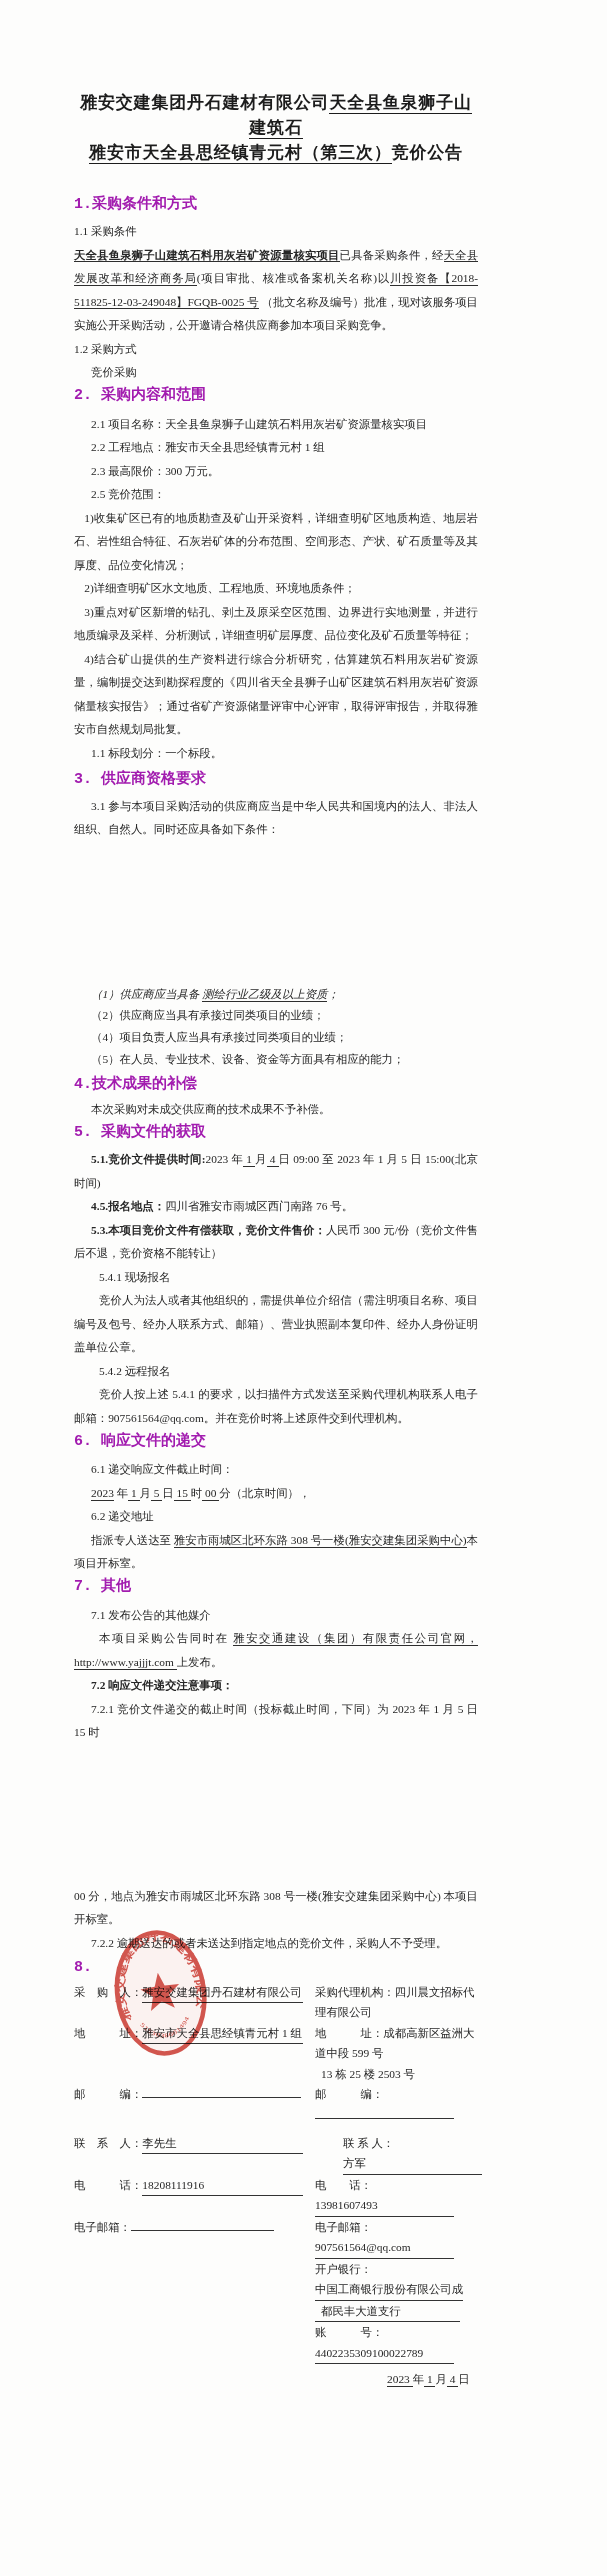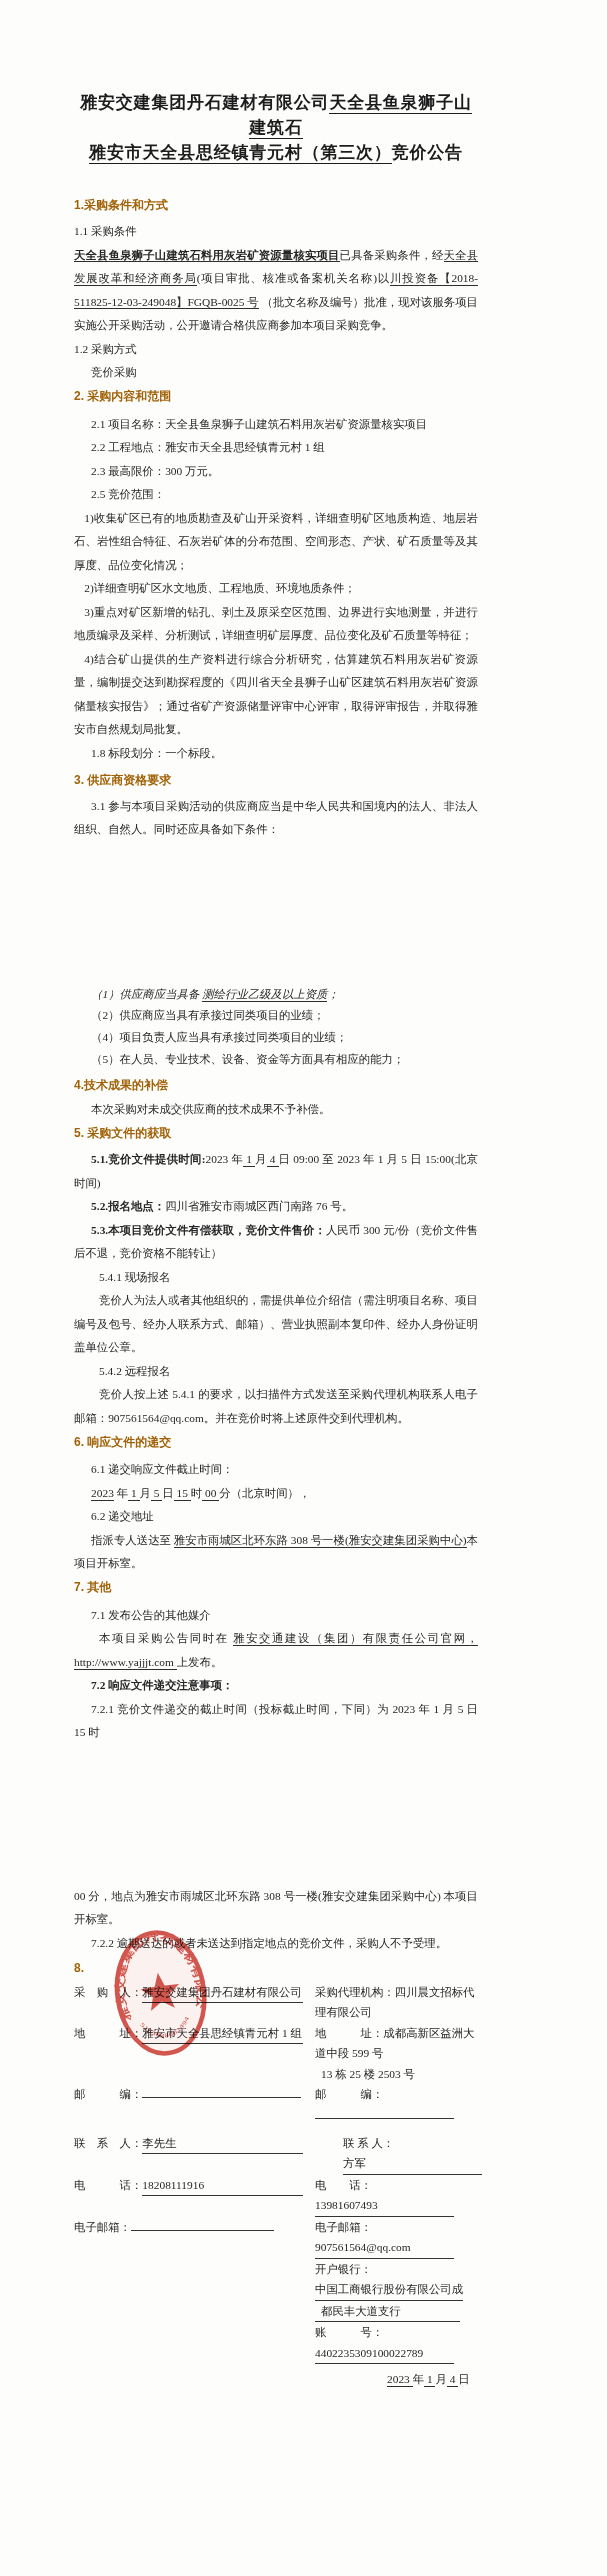--- a/index.html
+++ b/index.html
@@ -8,22 +8,22 @@
     background:#fdfdfc;color:#262626;
     font-family:"Liberation Serif","DejaVu Serif",serif;
   }
   .page{position:relative;box-sizing:border-box;width:517px;height:2576px;
     padding:90px 39px 0 74px;}
   
   .t{font-family:"Liberation Sans","DejaVu Sans",sans-serif;font-weight:bold;
      font-size:17px;line-height:25px;text-align:center;letter-spacing:0.8px;color:#1c1c1c;}
   .t .u{border-bottom:1.5px solid #1c1c1c;padding-bottom:0.8px;}
   
-  .h1{font-family:Liberation Sans, sans-serif;font-weight:bold;
-      font-size:12px;line-height:20.5px;color:#a16207;}
+  .h1{font-family:Liberation Mono, monospace;font-weight:bold;
+      font-size:15px;line-height:20.5px;color:#a21caf;}
   
   .b{font-size:11.4px;line-height:23.5px;text-align:justify;}
   .tight{line-height:21.6px;}
   .i05{text-indent:0.9em;}
   .i1{text-indent:1.5em;}
   .i2{text-indent:2.2em;}
   .bd{font-weight:bold;}
   .u{border-bottom:0.8px solid #2e2e2e;padding-bottom:0.8px;}
   
   .contact{position:relative;margin-top:3px;}
@@ -59,32 +59,32 @@
       <div class="b i1"><span class="">竞价采购</span></div>
       <div class="h1" style="margin-top: 1.5px;"><span class="">2. 采购内容和范围</span></div>
       <div class="b i1" style="margin-top: 6px;"><span class="">2.1 项目名称：天全县鱼泉狮子山建筑石料用灰岩矿资源量核实项目</span></div>
       <div class="b i1"><span class="">2.2 工程地点：雅安市天全县思经镇青元村 1 组</span></div>
       <div class="b i1"><span class="">2.3 最高限价：300 万元。</span></div>
       <div class="b i1"><span class="">2.5 竞价范围：</span></div>
       <div class="b i05"><span class="">1)收集矿区已有的地质勘查及矿山开采资料，详细查明矿区地质构造、地层岩石、岩性组合特征、石灰岩矿体的分布范围、空间形态、产状、矿石质量等及其厚度、品位变化情况；</span></div>
       <div class="b i05"><span class="">2)详细查明矿区水文地质、工程地质、环境地质条件；</span></div>
       <div class="b i05"><span class="">3)重点对矿区新增的钻孔、剥土及原采空区范围、边界进行实地测量，并进行地质编录及采样、分析测试，详细查明矿层厚度、品位变化及矿石质量等特征；</span></div>
       <div class="b i05"><span class="">4)结合矿山提供的生产资料进行综合分析研究，估算建筑石料用灰岩矿资源量，编制提交达到勘探程度的《四川省天全县狮子山矿区建筑石料用灰岩矿资源储量核实报告》；通过省矿产资源储量评审中心评审，取得评审报告，并取得雅安市自然规划局批复。</span></div>
-      <div class="b i1"><span class="">1.8 标段划分：一个标段。</span></div>
+      <div class="b i1"><span class="">1.1 标段划分：一个标段。</span></div>
       <div class="h1" style="margin-top: 4.6px;"><span class="">3.  供应商资格要求</span></div>
       <div class="b i1" style="margin-top: 4.6px;"><span class="">3.1 参与本项目采购活动的供应商应当是中华人民共和国境内的法人、非法人组织、自然人。同时还应具备如下条件：</span></div>
       <div class="b i1 tight" style="margin-top: 142px; font-style: italic;"><span class="">（1）供应商应当具备 </span><span class="u">测绘行业乙级及以上资质</span><span class="">；</span></div>
       <div class="b i1 tight"><span class="">（2）供应商应当具有承接过同类项目的业绩；</span></div>
       <div class="b i1 tight"><span class="">（4）项目负责人应当具有承接过同类项目的业绩；</span></div>
       <div class="b i1 tight"><span class="">（5）在人员、专业技术、设备、资金等方面具有相应的能力；</span></div>
       <div class="h1" style="margin-top: 4.6px;"><span class="">4.技术成果的补偿</span></div>
       <div class="b i1" style="margin-top: 3px;"><span class="">本次采购对未成交供应商的技术成果不予补偿。</span></div>
       <div class="h1" style="margin-top: 1.5px;"><span class="">5. 采购文件的获取</span></div>
       <div class="b i1" style="margin-top: 4.6px;"><span class="bd ">5.1.竞价文件提供时间:</span><span class="">2023 年</span><span class="u"> 1 </span><span class="">月</span><span class="u"> 4 </span><span class="">日 09:00 至 2023 年 1 月 5 日 15:00(北京时间)</span></div>
-      <div class="b i1"><span class="bd ">5.2.报名地点：</span><span class="">四川省雅安市雨城区西门南路 76 号。</span></div>
+      <div class="b i1"><span class="bd ">4.5.报名地点：</span><span class="">四川省雅安市雨城区西门南路 76 号。</span></div>
       <div class="b i1"><span class="bd ">5.3.本项目竞价文件有偿获取，竞价文件售价：</span><span class="">人民币 300 元/份（竞价文件售后不退，竞价资格不能转让）</span></div>
       <div class="b i2"><span class="">5.4.1 现场报名</span></div>
       <div class="b i2"><span class="">竞价人为法人或者其他组织的，需提供单位介绍信（需注明项目名称、项目编号及包号、经办人联系方式、邮箱）、营业执照副本复印件、经办人身份证明盖单位公章。</span></div>
       <div class="b i2"><span class="">5.4.2 远程报名</span></div>
       <div class="b i2"><span class="">竞价人按上述 5.4.1 的要求，以扫描件方式发送至采购代理机构联系人电子邮箱：907561564@qq.com。并在竞价时将上述原件交到代理机构。</span></div>
       <div class="h1" style="margin-top: 1.5px;"><span class="">6. 响应文件的递交</span></div>
       <div class="b i1" style="margin-top: 6px;"><span class="">6.1 递交响应文件截止时间：</span></div>
       <div class="b i1"><span class="u">2023</span><span class=""> 年</span><span class="u"> 1 </span><span class="">月</span><span class="u"> 5 </span><span class="">日</span><span class="u"> 15 </span><span class="">时</span><span class="u"> 00 </span><span class="">分（北京时间），</span></div>
       <div class="b i1"><span class="">6.2 递交地址</span></div>
       <div class="b i1"><span class="">指派专人送达至 </span><span class="u">雅安市雨城区北环东路 308 号一楼(雅安交建集团采购中心)</span><span class="">本项目开标室。</span></div>

